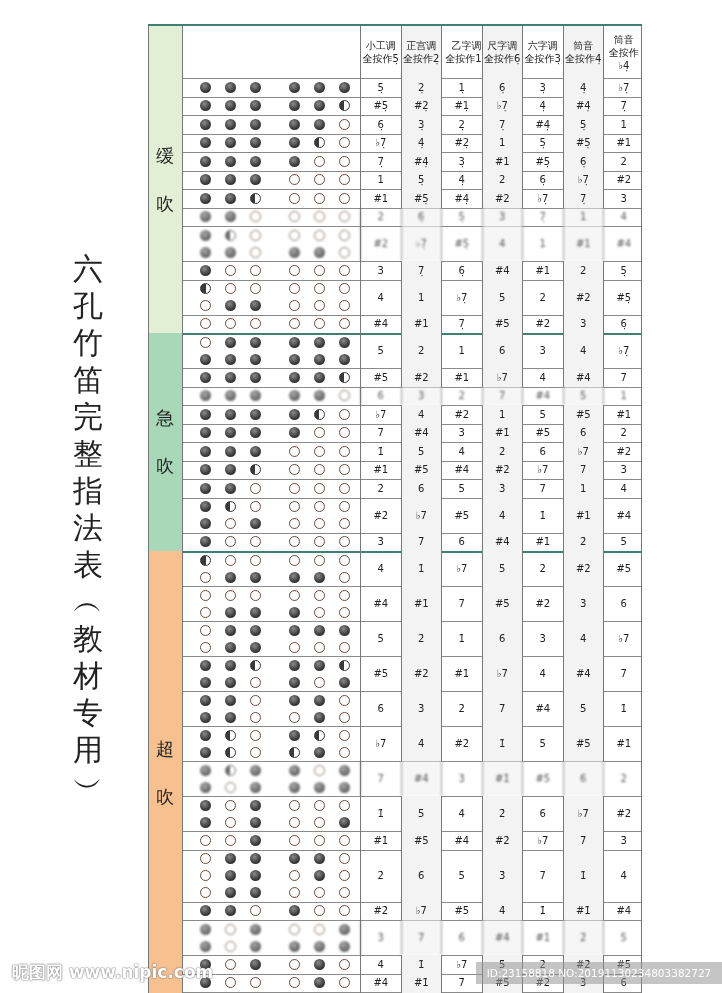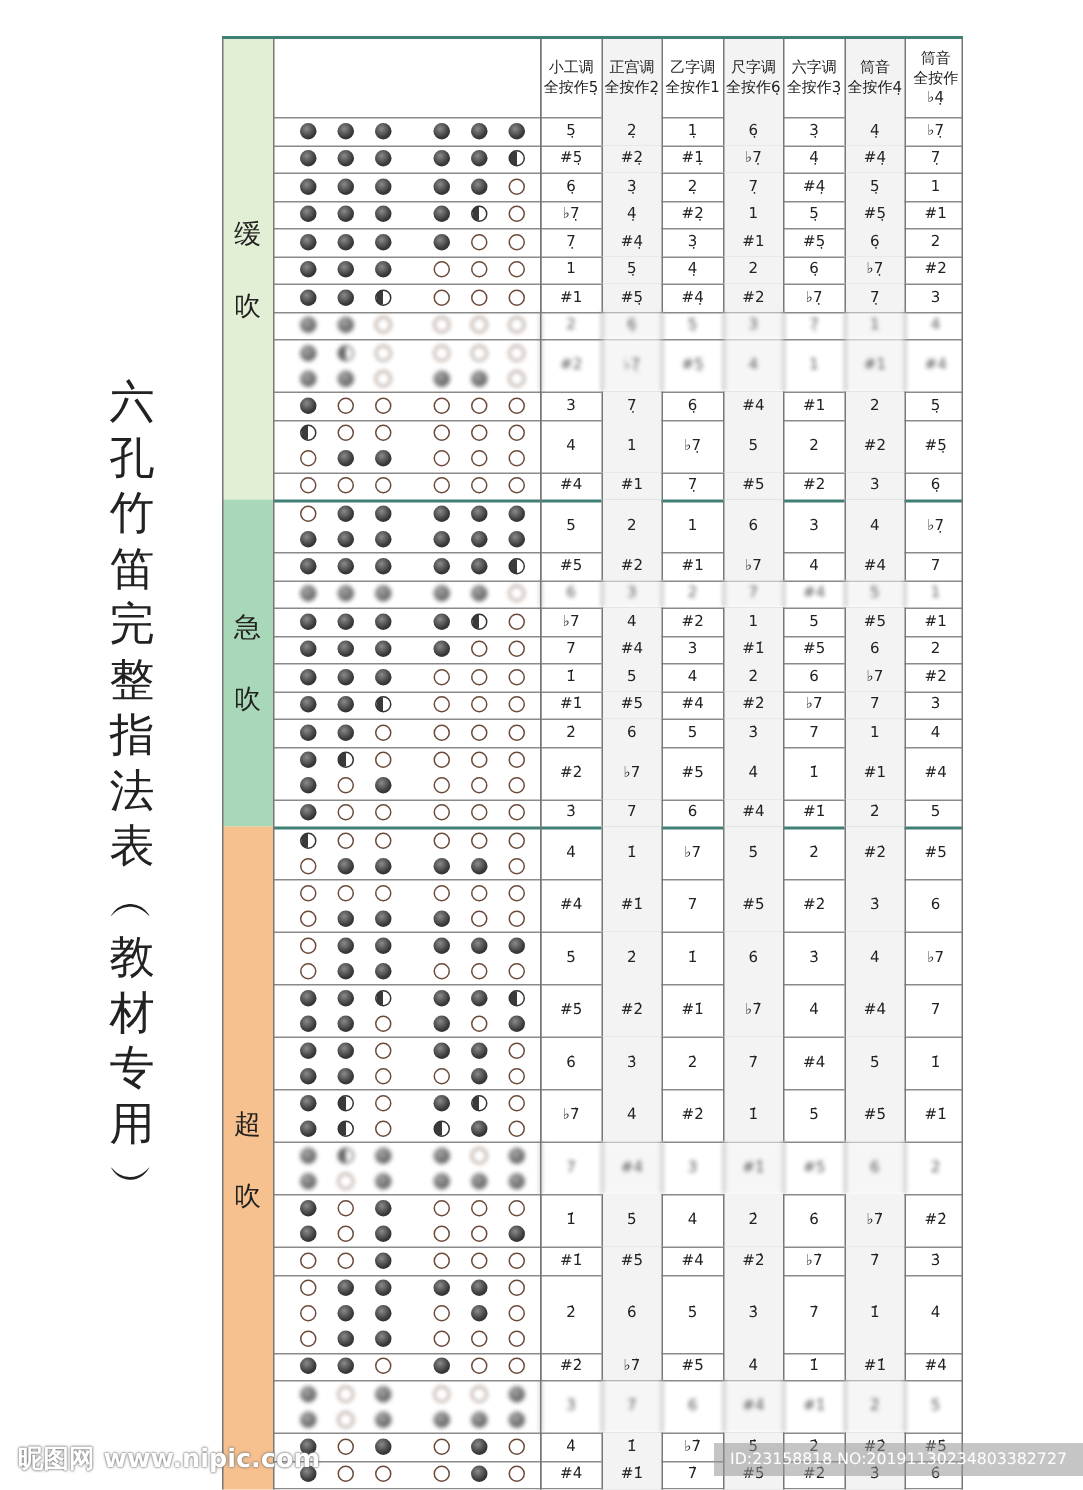--- a/index.html
+++ b/index.html
@@ -52,21 +52,21 @@
   <div class="grid" id="grid">
       <div class="row" style="top: 0px; height: 52px;">
         <div class="hdr" style="left: 178px; width: 40.5px;">
           <span>小工调</span>
           <span>全按作5̣</span>
         </div>
         <div class="hdr alt" style="left: 218.5px; width: 40.5px;">
           <span>正宫调</span>
           <span>全按作2̣</span>
         </div>
-        <div class="hdr" style="left: 259px; width: 40.5px;">
+        <div class="hdr" style="left: 259px; width: 40.5px; align-items: flex-end;">
           <span>乙字调</span>
           <span>全按作1</span>
         </div>
         <div class="hdr alt" style="left: 299.5px; width: 40.5px;">
           <span>尺字调</span>
           <span>全按作6̣</span>
         </div>
         <div class="hdr" style="left: 340px; width: 40.5px;">
           <span>六字调</span>
           <span>全按作3̣</span>

